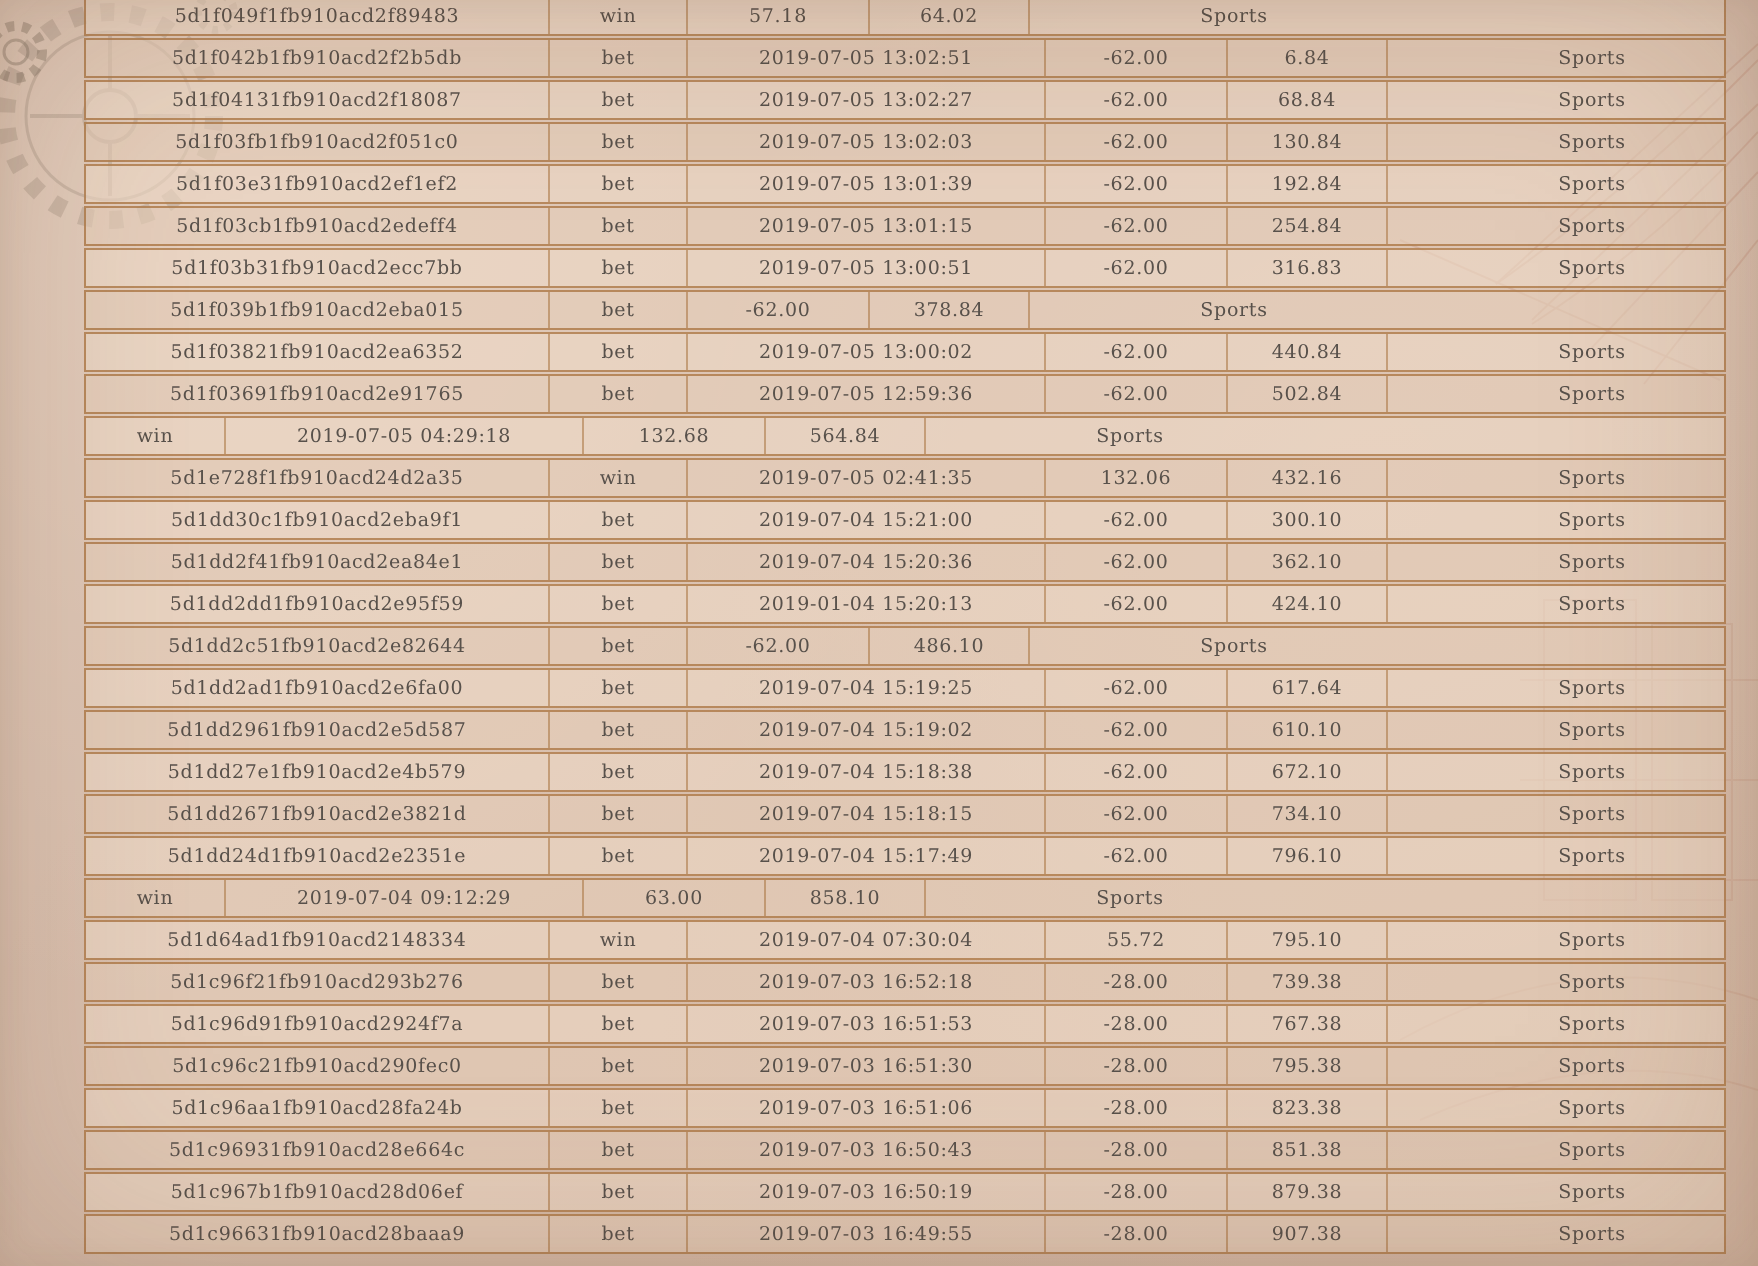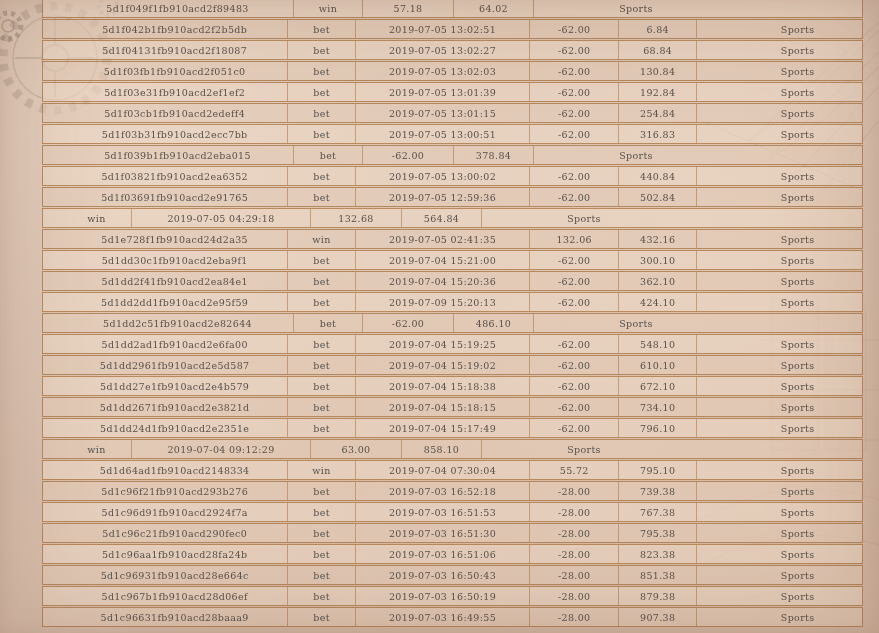--- a/index.html
+++ b/index.html
@@ -53,21 +53,21 @@
     display: flex;
     align-items: center;
     justify-content: center;
     font-size: 9.5px;
     letter-spacing: 0.35px;
     color: var(--text-color);
     border-left: 1px solid var(--border-soft);
     overflow: hidden;
     white-space: nowrap;
   }
-  .cell:first-child { border-left: none; margin-left: 19px; }
+  .cell:first-child { border-left: none; }
   .c-id       { width: 231px; }
   .c-type     { width: 69px;  }
   .c-date     { width: 179px; }
   .c-amount   { width: 91px;  }
   .c-balance  { width: 80px;  }
   .c-category { width: 169px; padding-left: 36px; }
 </style>
 </head>
 <body>
 
@@ -237,40 +237,40 @@
     <div class="cell c-type">bet</div>
     <div class="cell c-date">2019-07-04 15:20:36</div>
     <div class="cell c-amount">-62.00</div>
     <div class="cell c-balance">362.10</div>
     <div class="cell c-category">Sports</div>
   </div>
 
   <div class="row">
     <div class="cell c-id">5d1dd2dd1fb910acd2e95f59</div>
     <div class="cell c-type">bet</div>
-    <div class="cell c-date">2019-07-09 15:20:13</div>
+    <div class="cell c-date">2019-01-04 15:20:13</div>
     <div class="cell c-amount">-62.00</div>
     <div class="cell c-balance">424.10</div>
     <div class="cell c-category">Sports</div>
   </div>
 
   <div class="row">
     <div class="cell c-id">5d1dd2c51fb910acd2e82644</div>
     <div class="cell c-type">bet</div>
     <div class="cell c-amount">-62.00</div>
     <div class="cell c-balance">486.10</div>
     <div class="cell c-category">Sports</div>
   </div>
 
   <div class="row">
     <div class="cell c-id">5d1dd2ad1fb910acd2e6fa00</div>
     <div class="cell c-type">bet</div>
     <div class="cell c-date">2019-07-04 15:19:25</div>
     <div class="cell c-amount">-62.00</div>
-    <div class="cell c-balance">548.10</div>
+    <div class="cell c-balance">617.64</div>
     <div class="cell c-category">Sports</div>
   </div>
 
   <div class="row">
     <div class="cell c-id">5d1dd2961fb910acd2e5d587</div>
     <div class="cell c-type">bet</div>
     <div class="cell c-date">2019-07-04 15:19:02</div>
     <div class="cell c-amount">-62.00</div>
     <div class="cell c-balance">610.10</div>
     <div class="cell c-category">Sports</div>

